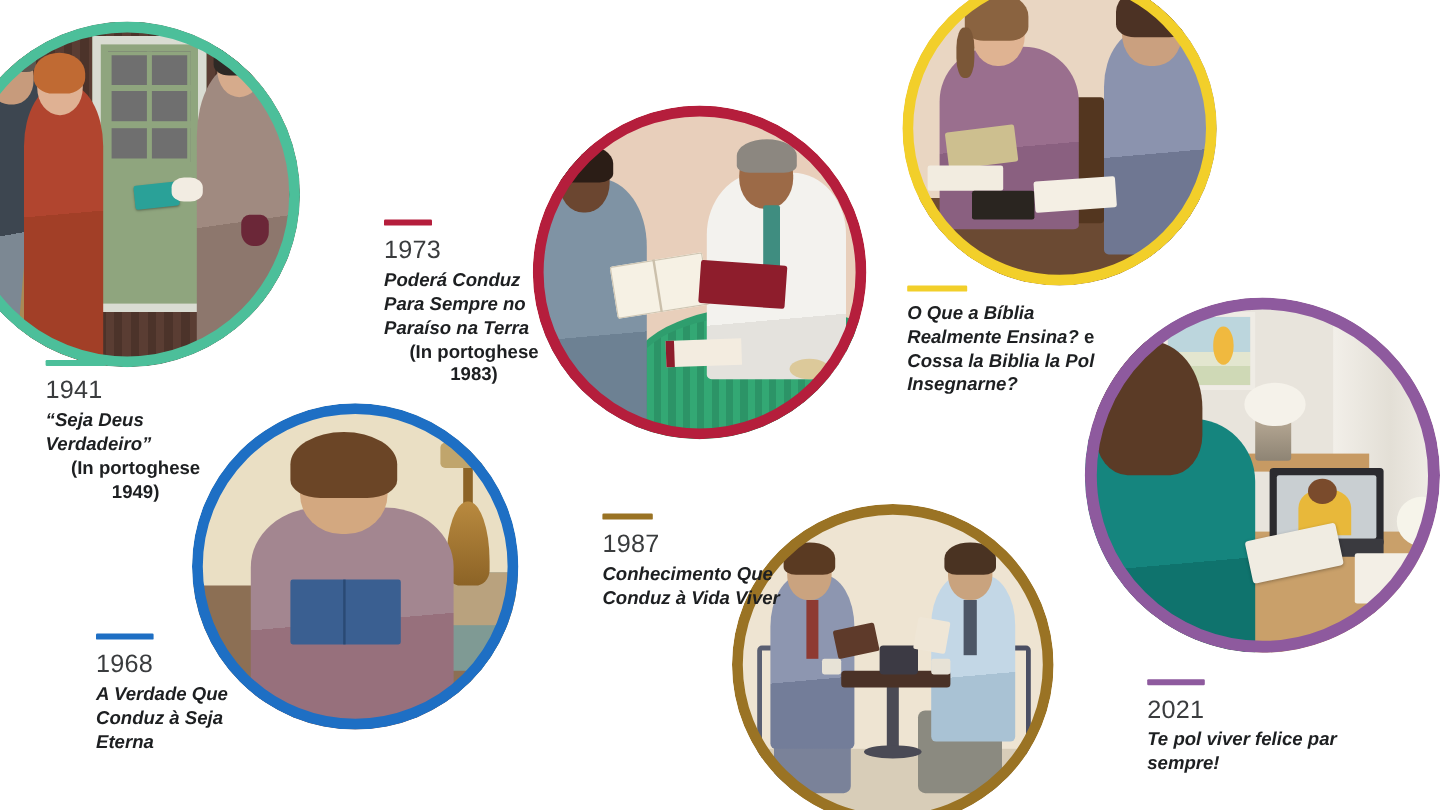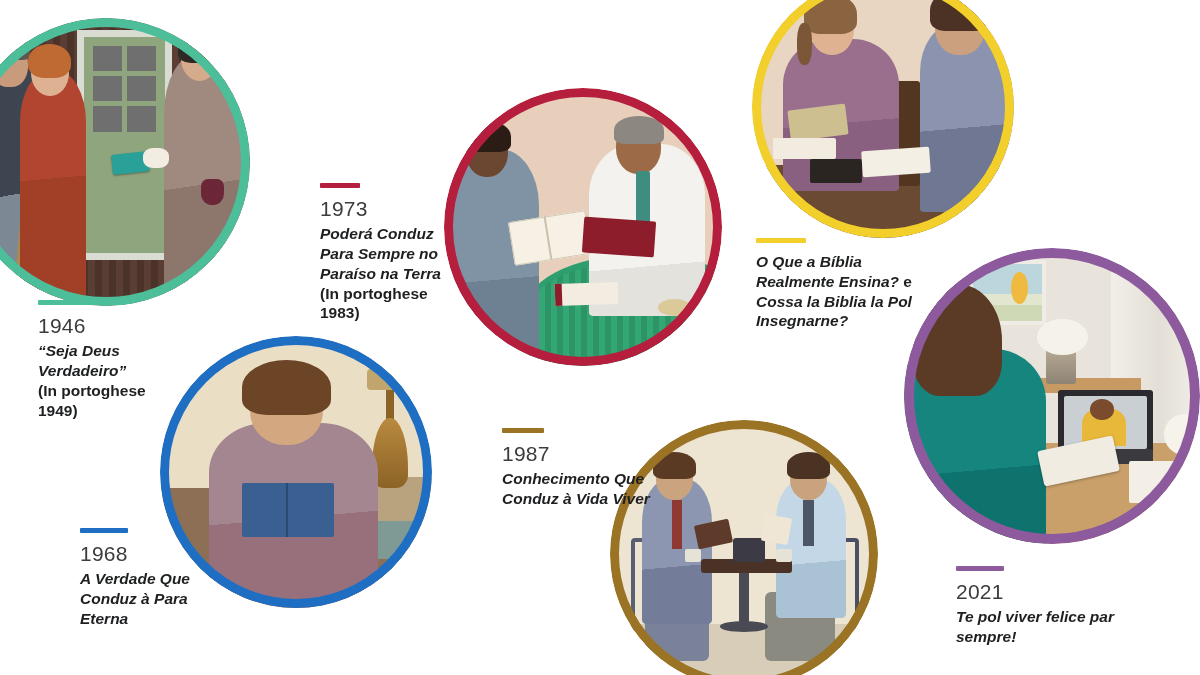--- a/index.html
+++ b/index.html
@@ -17,21 +17,21 @@
   .medallion{position:absolute;border-radius:50%;overflow:hidden;box-sizing:border-box;}
   .medallion .art{position:absolute;left:0;top:0;width:100%;height:100%;border-radius:50%;overflow:hidden;}
   .medallion .ring{position:absolute;left:0;top:0;width:100%;height:100%;border-radius:50%;box-sizing:border-box;pointer-events:none;}
 
   
   .caption{position:absolute;}
   .dash{height:5px;border-radius:1px;margin-bottom:9px;}
   .year{font-size:21px;color:#3a3c3e;letter-spacing:.2px;line-height:1.1;margin-bottom:4px;font-weight:400;}
   .title{font-size:15.5px;line-height:1.28;color:#1d1f21;font-style:italic;font-weight:bold;}
   .title .plain{font-style:normal;font-weight:bold;}
-  .sub{font-size:15.5px;line-height:1.28;color:#1d1f21;font-weight:bold;font-style:normal;}
+  .sub{font-size:15.5px;line-height:1.28;color:#1d1f21;font-weight:bold;font-style:normal;text-align:center;}
 
   
   .sc{position:absolute;left:0;top:0;width:100%;height:100%;}
   .fig{position:absolute;}
 
   
   .s46 .wall{position:absolute;inset:0;background:
      repeating-linear-gradient(90deg,#5a3d33 0 7px,#4c332a 7px 14px);}
   .s46 .door{position:absolute;left:40%;top:4%;width:33%;height:80%;background:#8fa57e;border:7px solid #d9dcd2;box-sizing:border-box;}
   .s46 .pane{position:absolute;left:14%;top:6%;width:72%;height:40%;background:#6f6f6f;
@@ -178,21 +178,21 @@
         <div class="fig hatS"></div>
       <div class="fig bookTeal"></div>
         <div class="fig glove"></div>
         <div class="fig bag"></div>
     </div>
     <div class="ring" style="border:9px solid #4cbf9a;"></div>
   </div>
 
   <div class="caption" style="left:38px;top:300px;width:150px;">
     <div class="dash" style="width:50px;background:#4cbf9a;"></div>
-    <div class="year">1946</div>
+    <div class="year">1941</div>
     <div class="title">“Seja Deus Verdadeiro”</div>
     <div class="sub">(In portoghese 1949)</div>
   </div>
 
   <div class="medallion" style="left:444px;top:88px;width:278px;height:278px;">
     <div class="art sc s82">
       <div class="bg"></div>
       <div class="table"></div>
         <div class="tcloth"></div>
       <div class="fig bro"></div>
@@ -259,21 +259,21 @@
         <div class="fig hair"></div>
       <div class="fig bookBlue"></div>
         <div class="fig bookSpine"></div>
     </div>
     <div class="ring" style="border:9px solid #1e6fc4;"></div>
   </div>
 
   <div class="caption" style="left:80px;top:528px;width:130px;">
     <div class="dash" style="width:48px;background:#1e6fc4;"></div>
     <div class="year">1968</div>
-    <div class="title">A Verdade Que Conduz à Para Eterna</div>
+    <div class="title">A Verdade Que Conduz à Seja Eterna</div>
   </div>
 
   <div class="medallion" style="left:610px;top:420px;width:268px;height:268px;">
     <div class="art sc s95">
       <div class="bg"></div>
         <div class="floor"></div>
       <div class="fig chair1"></div>
         <div class="fig chair2"></div>
       <div class="fig m1leg"></div>
         <div class="fig m2leg"></div>

